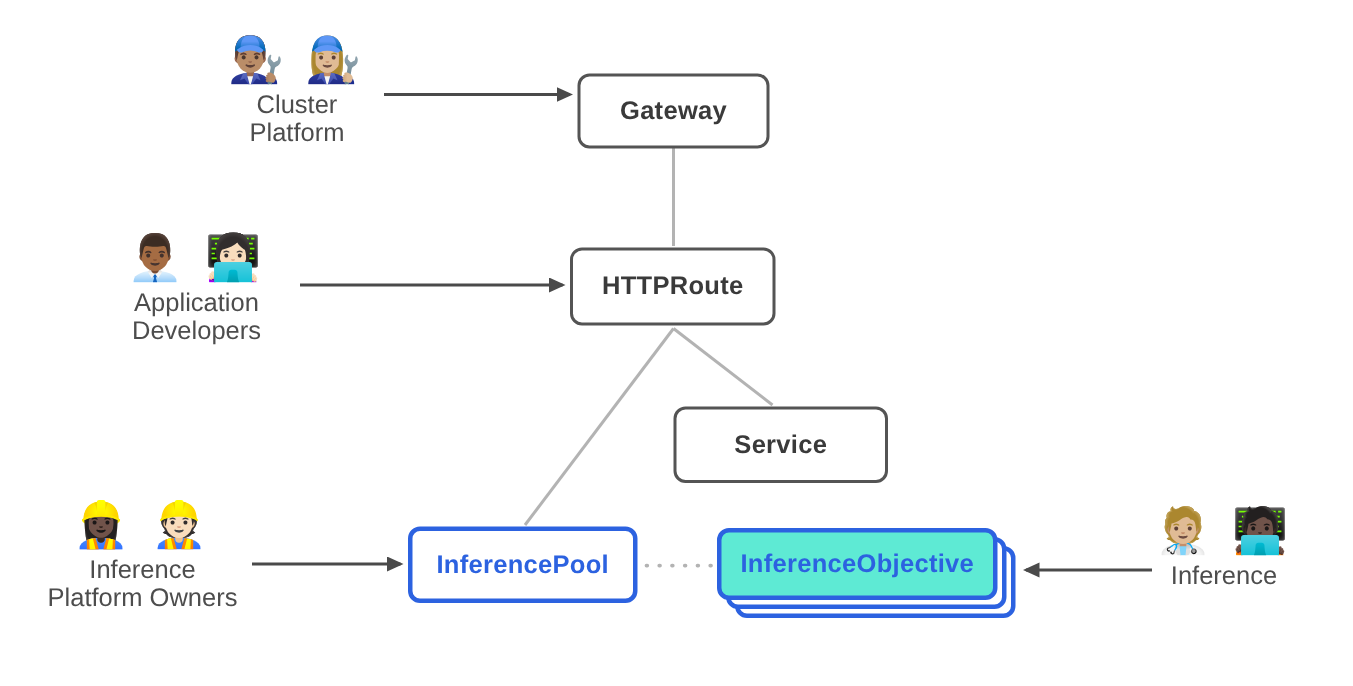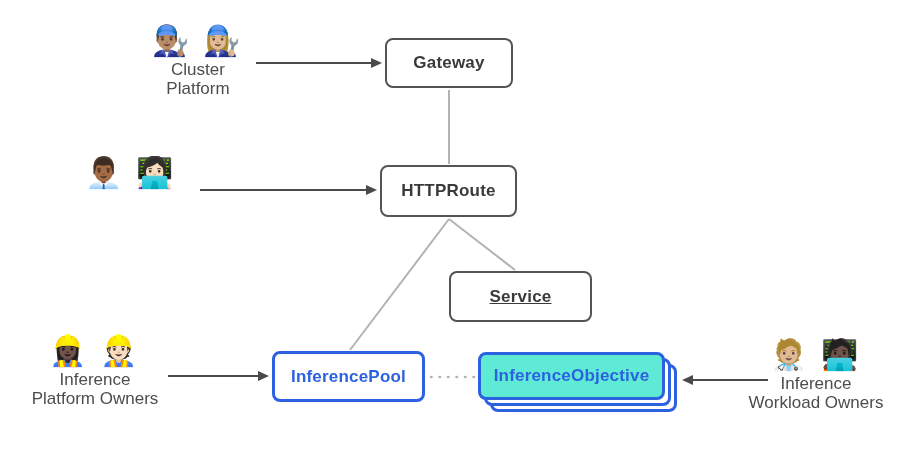--- a/index.html
+++ b/index.html
@@ -30,23 +30,23 @@
     display:flex;align-items:center;justify-content:center;
     font-weight:bold;font-size:17px;
     color:var(--box-text-dark);
     box-sizing:border-box;
     letter-spacing:.2px;
   }
   .node.blue{
     border:3px solid var(--accent-blue);
     color:var(--accent-blue);
   }
-  .n-gateway{left:385px;top:38px;width:128px;height:50px;}
+  .n-gateway{left:385px;top:49px;width:128px;height:50px;}
   .n-httproute{left:380px;top:165px;width:137px;height:52px;}
-  .n-service{left:449px;top:271px;width:143px;height:51px;text-decoration:underline;}
+  .n-service{left:449px;top:271px;width:143px;height:51px;}
   .n-inferencepool{left:272px;top:351px;width:153px;height:51px;}
 
   
   .stack{position:absolute;left:478px;top:352px;width:187px;height:48px;}
   .stack-layer{
     position:absolute;width:187px;height:48px;
     background:#fff;border:3px solid var(--accent-blue);border-radius:8px;
     box-sizing:border-box;
   }
   .stack-layer.l3{left:12px;top:12px;}
@@ -108,36 +108,37 @@
     <div class="emoji">👨🏽‍🔧 👩🏼‍🔧</div>
     <div class="plabel">
       <div>Cluster</div>
       <div>Platform</div>
     </div>
   </div>
 
   <div class="persona p-appdev">
     <div class="emoji">👨🏾‍💼 👩🏻‍💻</div>
     <div class="plabel">
+      <div>Application</div>
+      <div>Developers</div>
     </div>
   </div>
 
   <div class="persona p-platform">
     <div class="emoji">👷🏿‍♀️ 👷🏻</div>
     <div class="plabel">
       <div>Inference</div>
       <div>Platform Owners</div>
     </div>
   </div>
 
   <div class="persona p-workload">
     <div class="emoji">🧑🏼‍⚕️ 🧑🏿‍💻</div>
     <div class="plabel">
       <div>Inference</div>
-      <div>Workload Owners</div>
     </div>
   </div>
 
   <div class="node n-gateway">Gateway</div>
 
   <div class="node n-httproute">HTTPRoute</div>
 
   <div class="node n-service">Service</div>
 
   <div class="node blue n-inferencepool">InferencePool</div>

